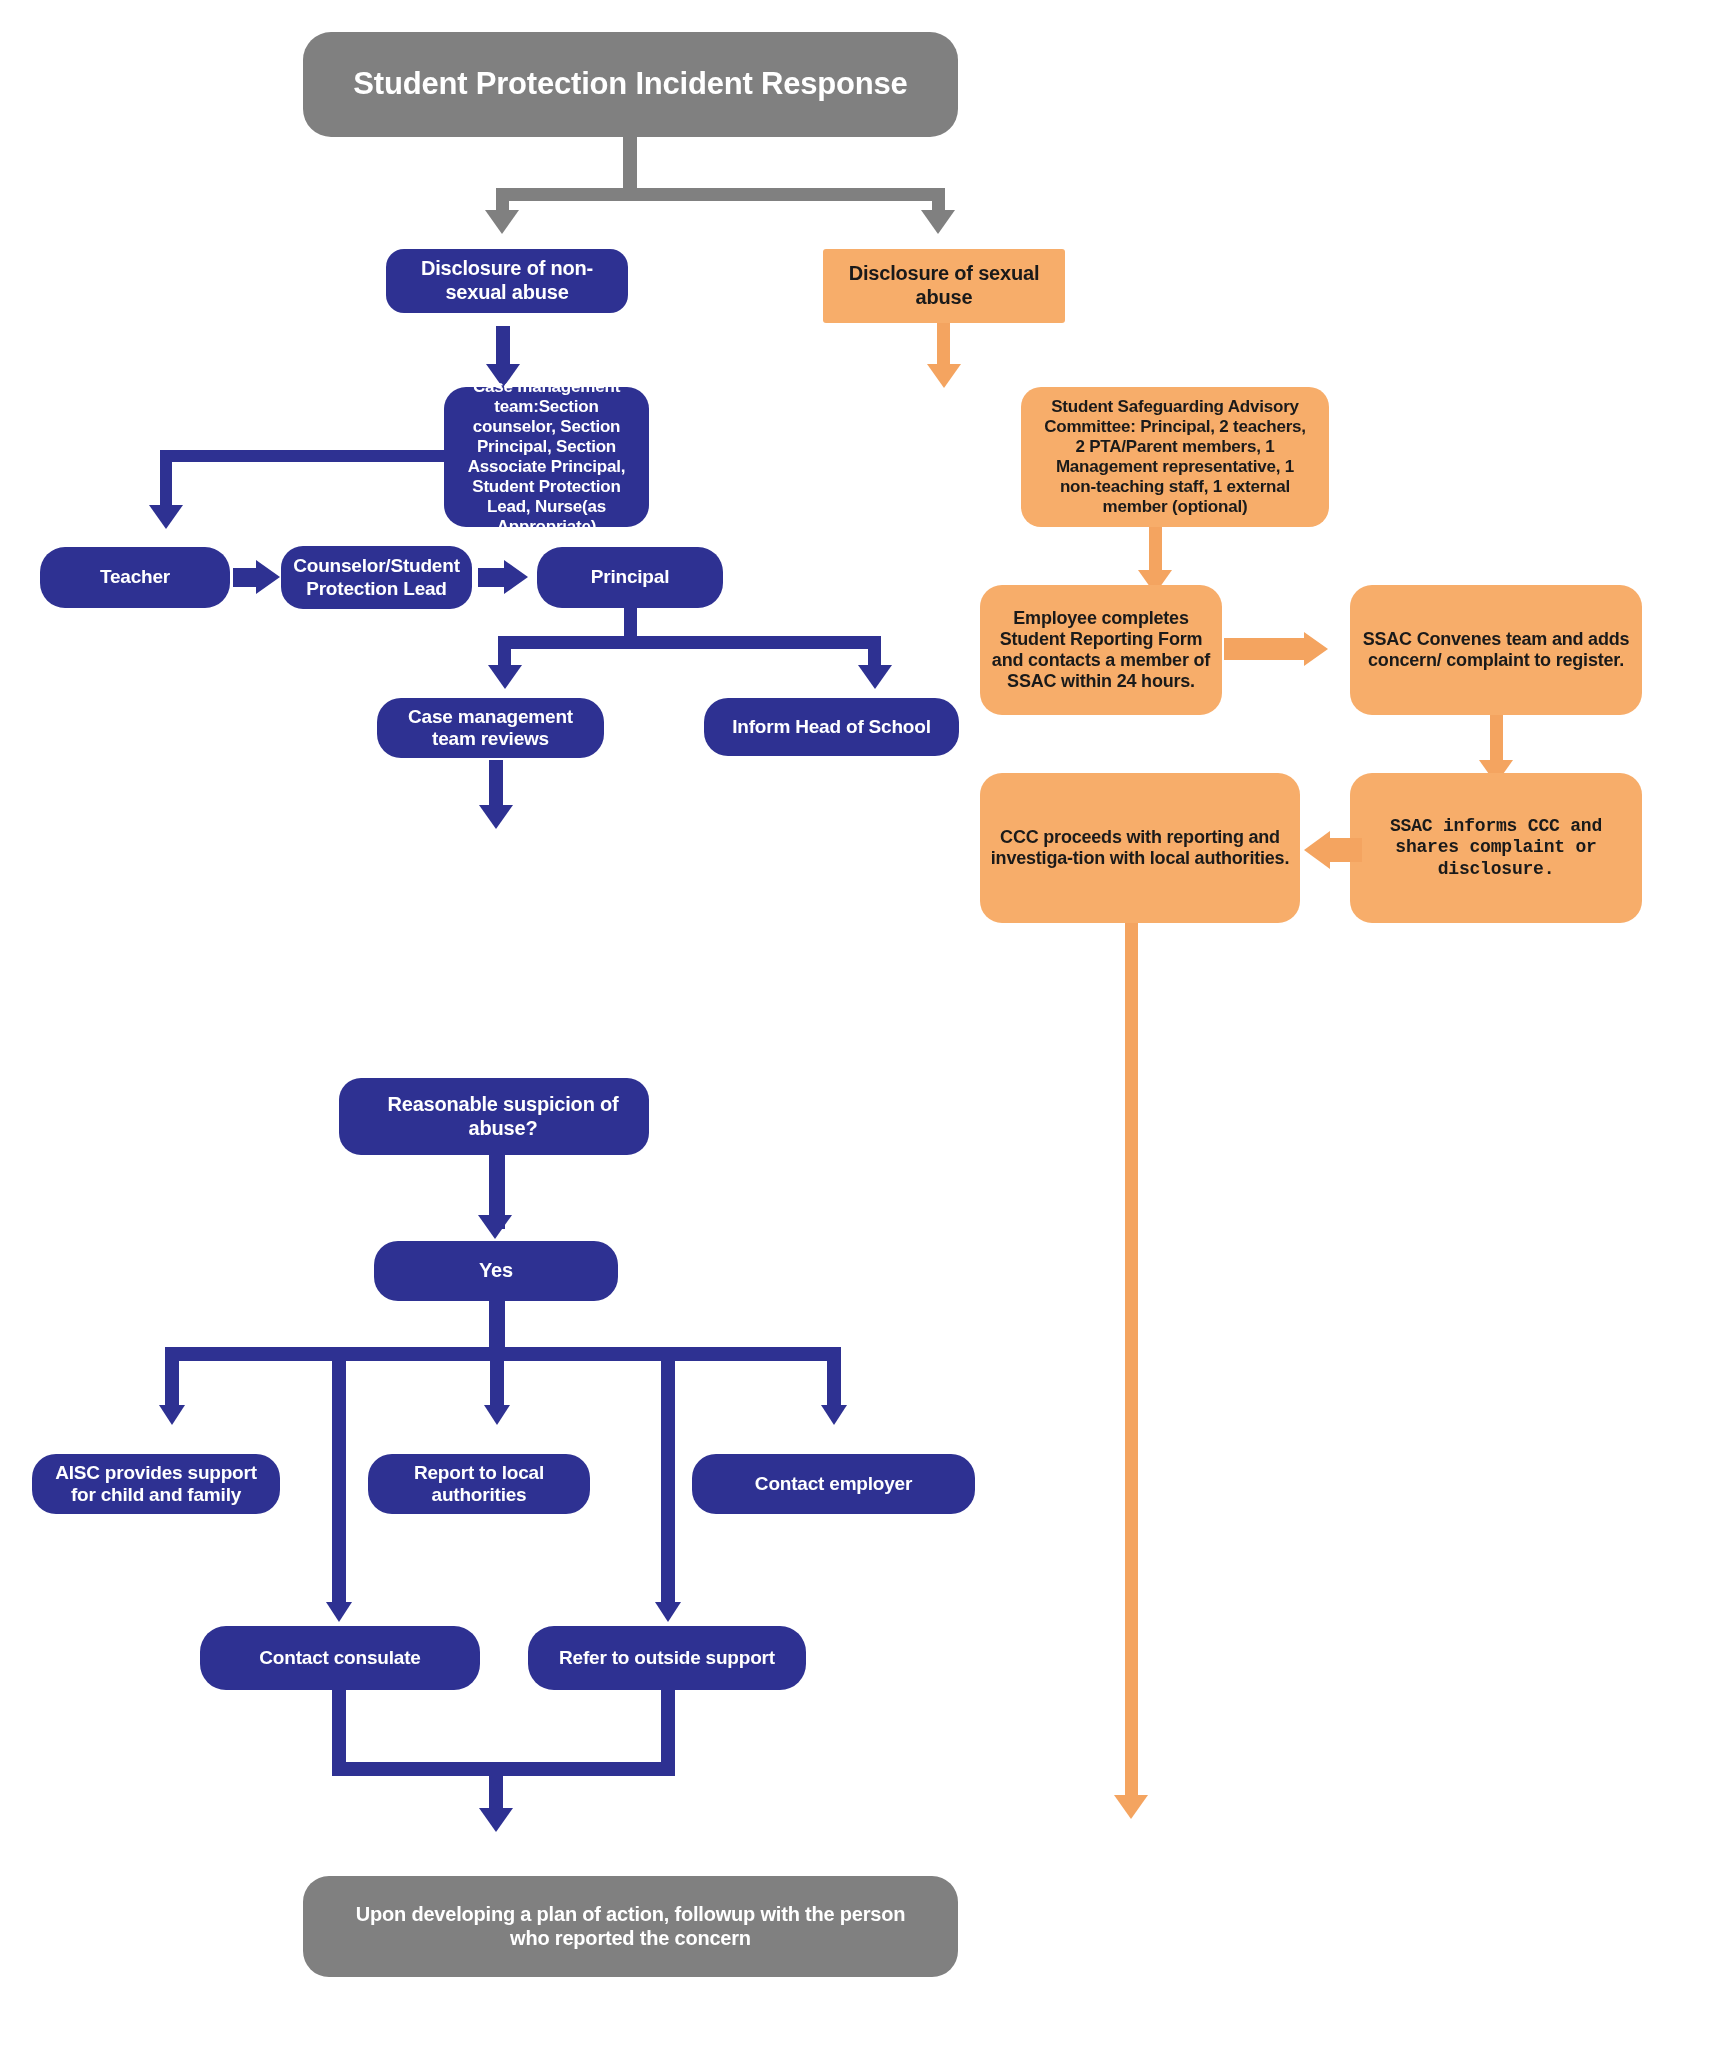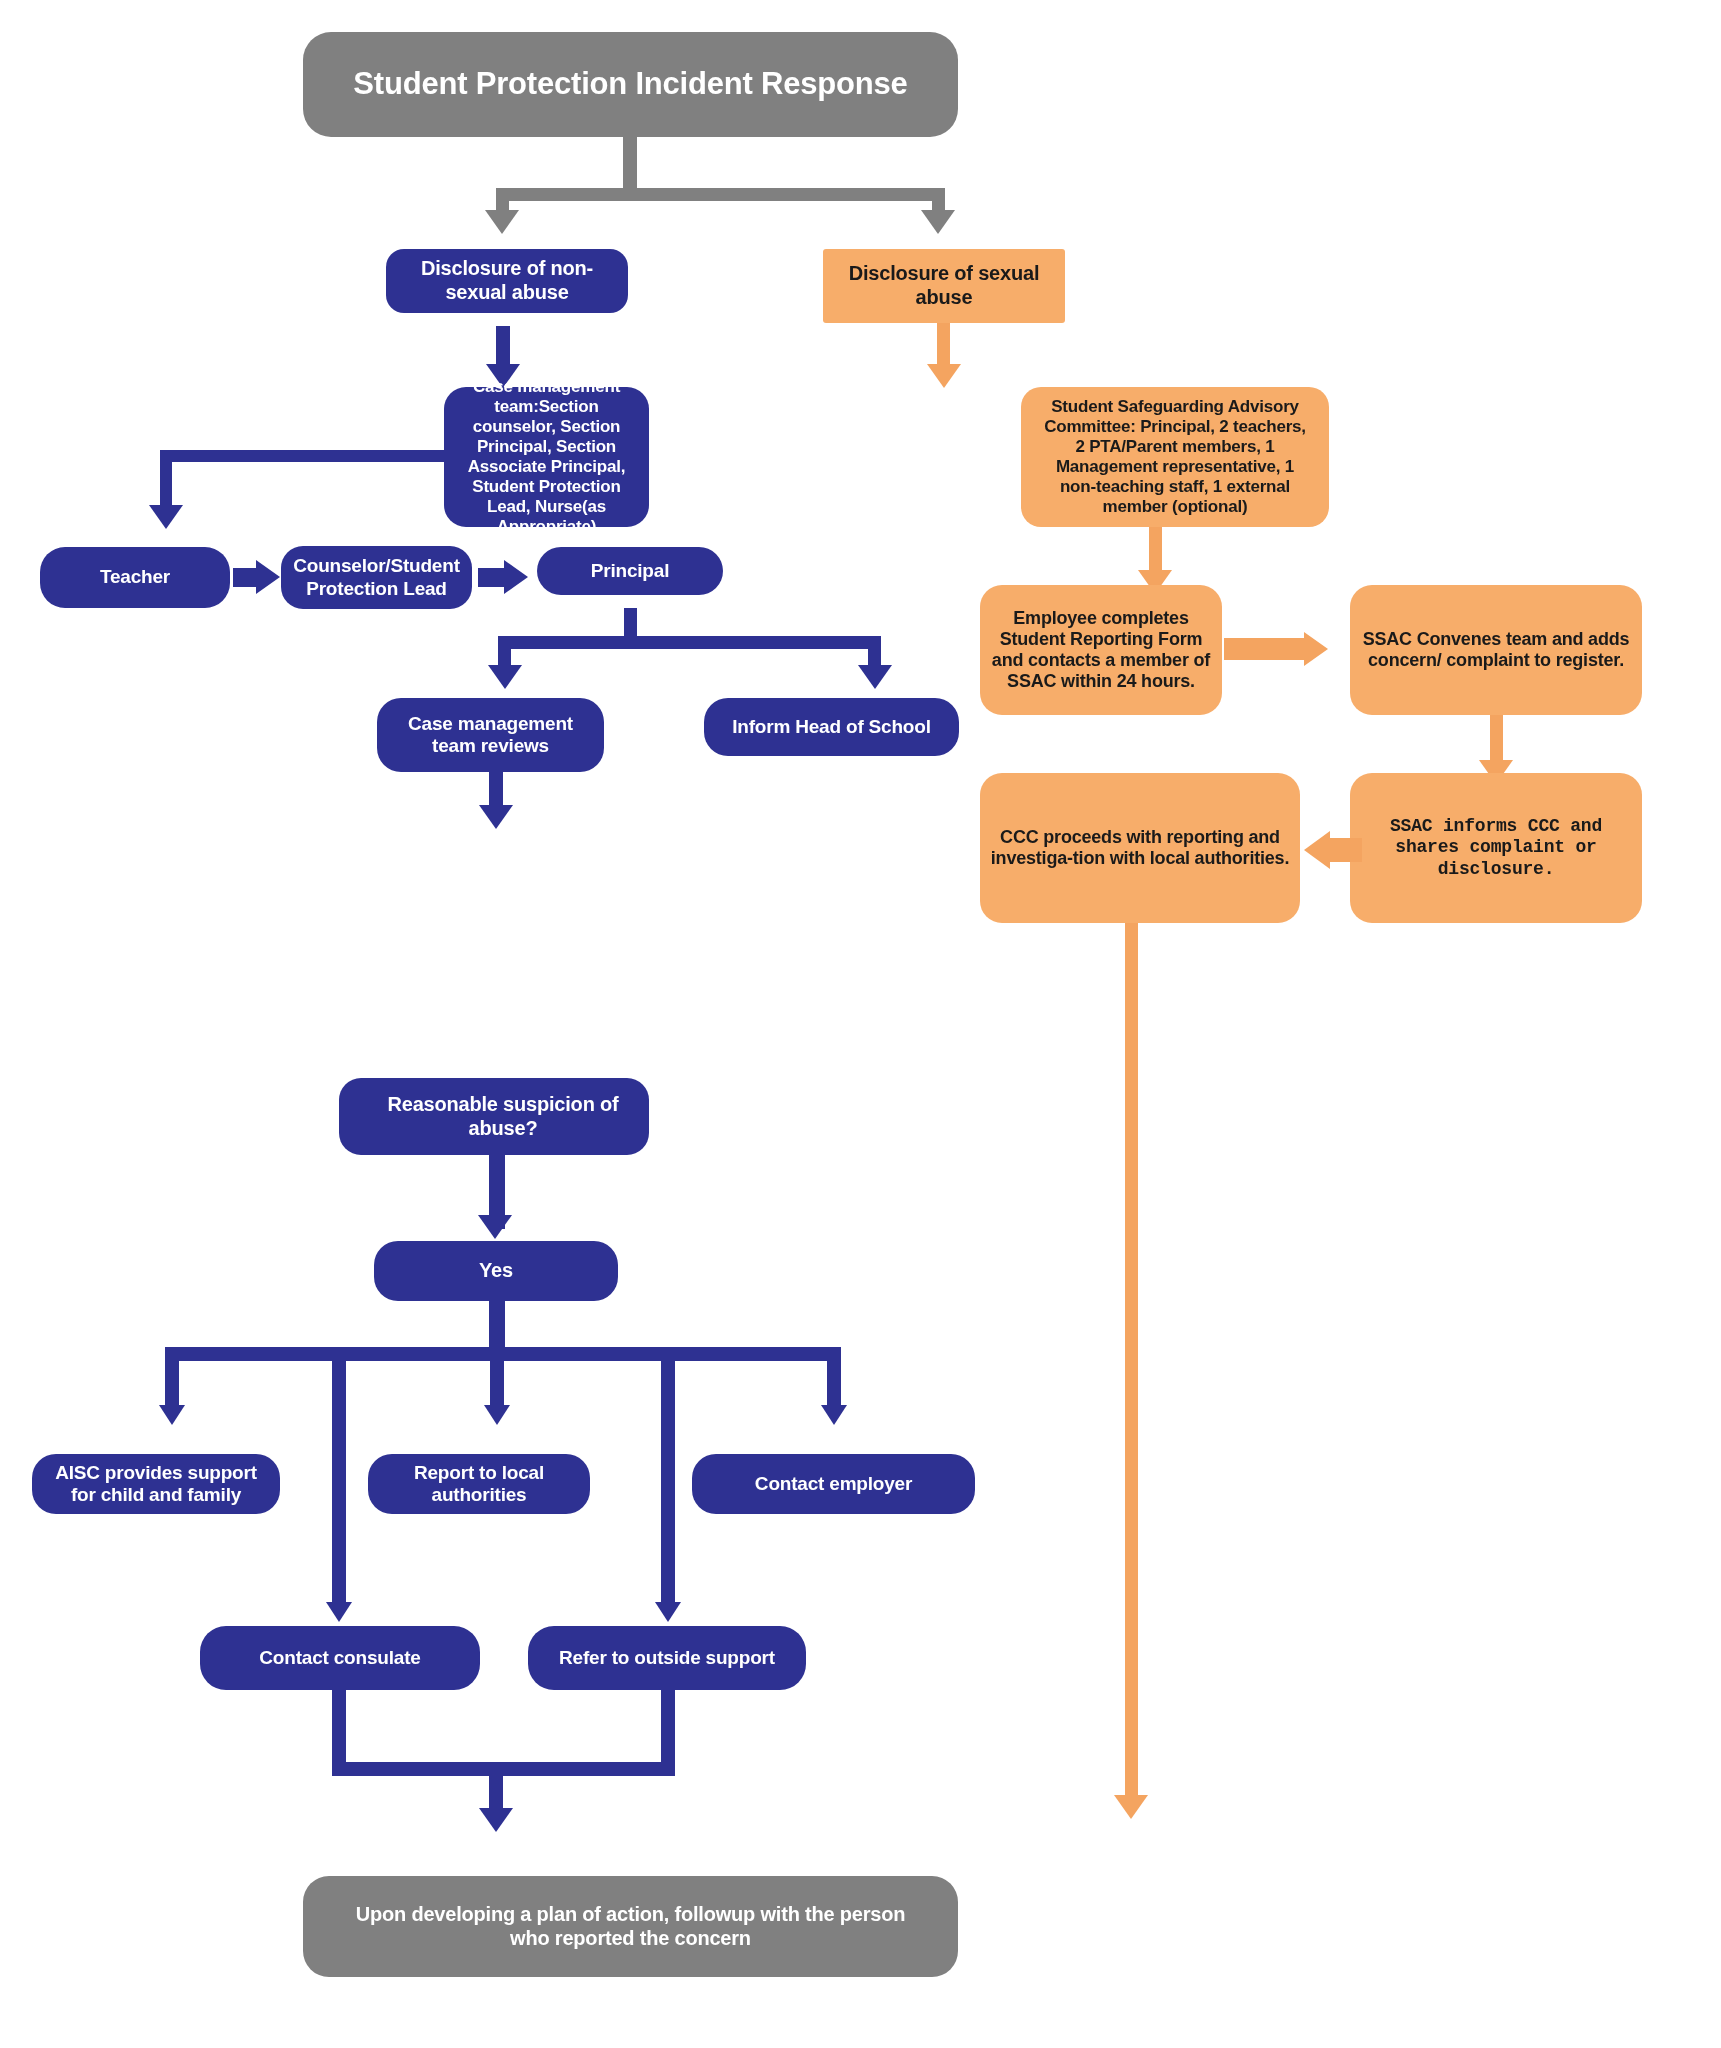--- a/index.html
+++ b/index.html
@@ -117,21 +117,21 @@
   <div class="arrow down o" style="left:1138px; top:570px;"></div>
 
   <div class="node blue" style="left:40px; top:547px; width:190px; height:61px; border-radius:25px; font-size:19px;">
     <span class="label">Teacher</span>
   </div>
 
   <div class="node blue" style="left:281px; top:546px; width:191px; height:63px; border-radius:22px; font-size:19px;">
     <span class="label">Counselor/Student Protection Lead</span>
   </div>
 
-  <div class="node blue" style="left:537px; top:547px; width:186px; height:48px; border-radius:25px; font-size:19px;justify-content:flex-end;">
+  <div class="node blue" style="left:537px; top:547px; width:186px; height:61px; border-radius:25px; font-size:19px;justify-content:flex-end;">
     <span class="label">Principal</span>
   </div>
 
   <div class="conn" style="left:233px; top:568px; width:25px; height:19px;"></div>
   <div class="arrow right" style="left:256px; top:560px;"></div>
 
   <div class="conn" style="left:478px; top:568px; width:28px; height:19px;"></div>
   <div class="arrow right" style="left:504px; top:560px;"></div>
 
   <div class="conn" style="left:624px; top:608px; width:13px; height:33px;"></div>
@@ -148,21 +148,21 @@
   <div class="node orange" style="left:1350px; top:585px; width:292px; height:130px; border-radius:22px; font-size:18px; padding:4px 6px;">
     <span class="label">SSAC Convenes team  and adds concern/ complaint to register.</span>
   </div>
 
   <div class="conn o" style="left:1224px; top:638px; width:82px; height:22px;"></div>
   <div class="arrow right o" style="left:1304px; top:632px;"></div>
 
   <div class="conn o" style="left:1490px; top:715px; width:13px; height:52px;"></div>
   <div class="arrow down o" style="left:1479px; top:760px;"></div>
 
-  <div class="node blue" style="left:377px; top:698px; width:227px; height:74px; border-radius:24px; font-size:19px;">
+  <div class="node blue" style="left:377px; top:698px; width:227px; height:60px; border-radius:24px; font-size:19px;">
     <span class="label">Case management team reviews</span>
   </div>
 
   <div class="node blue" style="left:704px; top:698px; width:255px; height:58px; border-radius:24px; font-size:19px;">
     <span class="label">Inform Head of School</span>
   </div>
 
   <div class="conn" style="left:489px; top:760px; width:14px; height:52px;"></div>
   <div class="arrow down" style="left:479px; top:805px;"></div>
 

